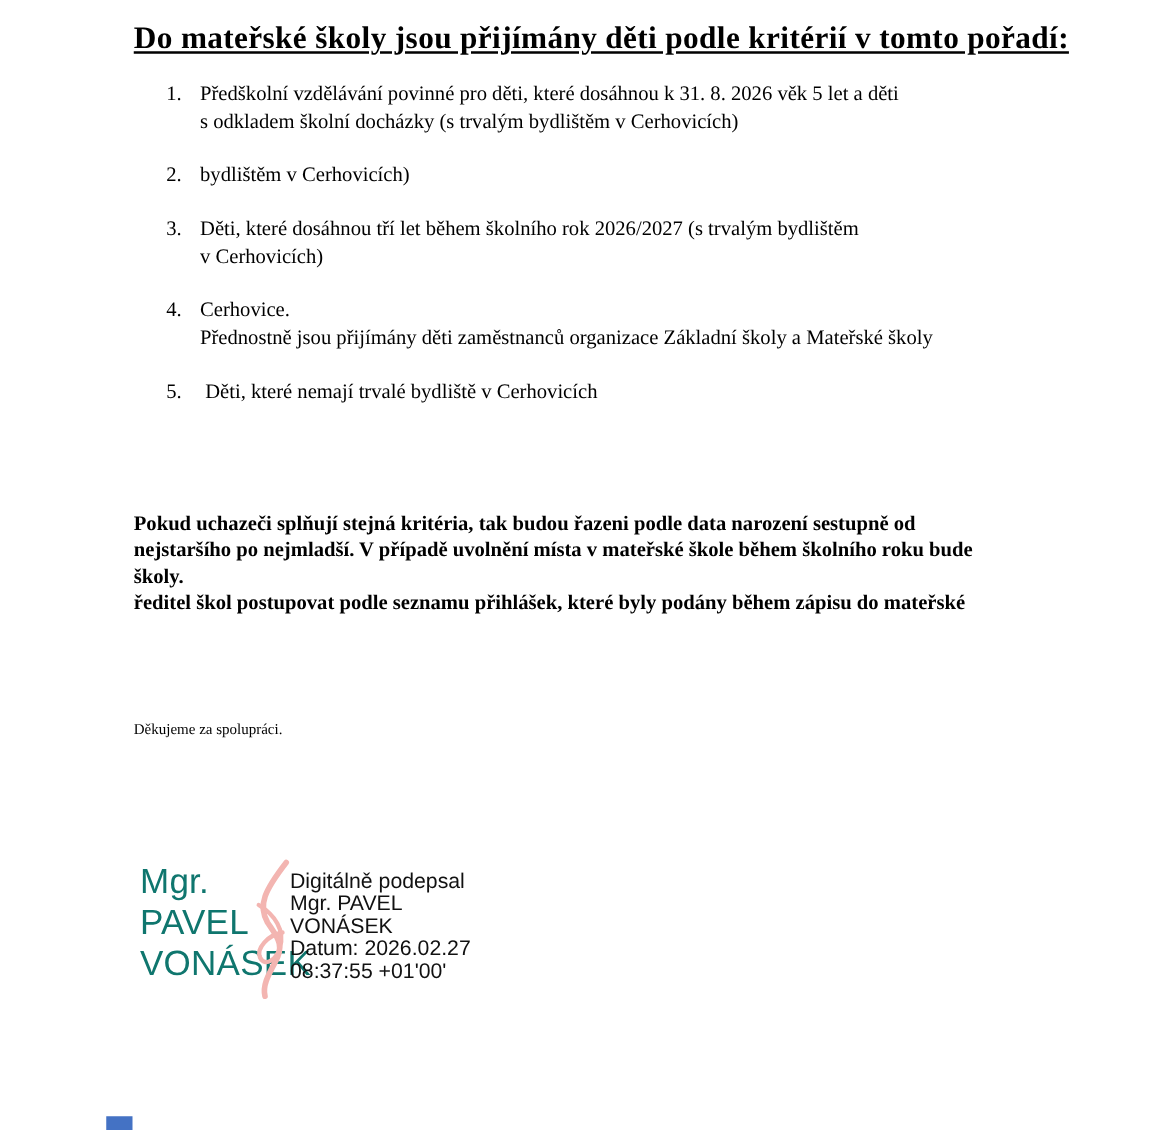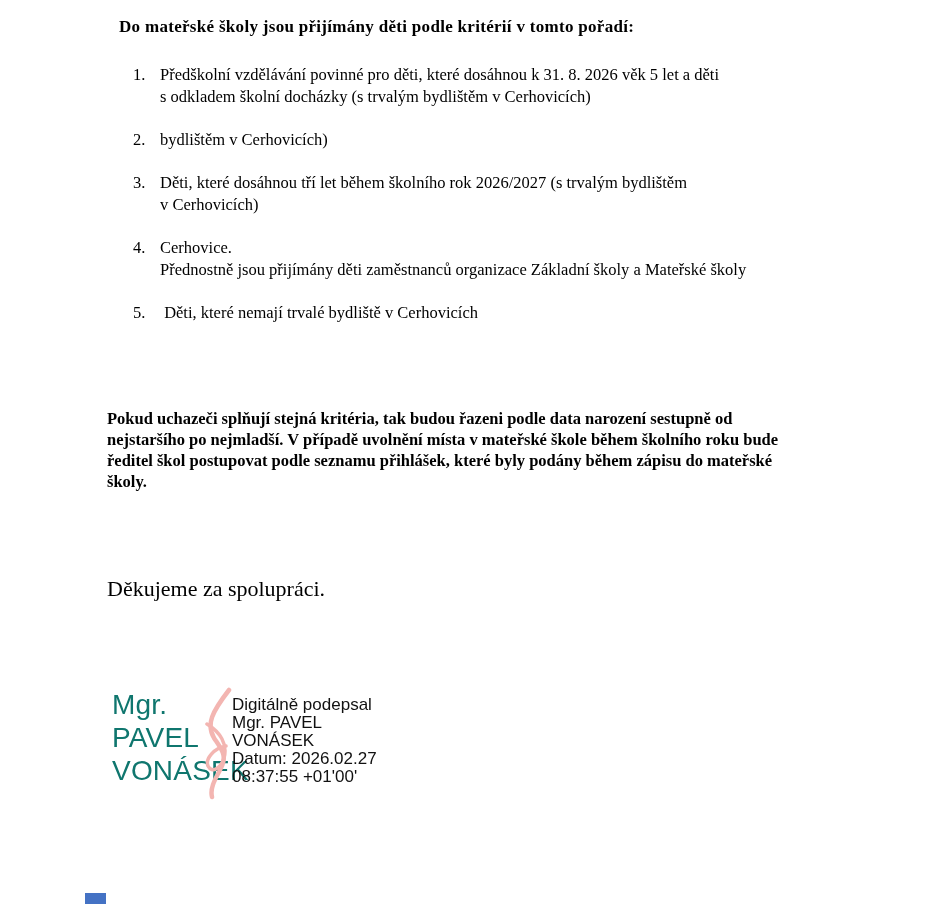--- a/index.html
+++ b/index.html
@@ -8,25 +8,26 @@
     position: relative;
     width: 933px;
     height: 904px;
     background: #ffffff;
     font-family: "Liberation Serif", serif;
     color: #000000;
     overflow: hidden;
   }
   .doc-title {
     position: absolute;
-    left: 119px;
+    left: 107px;
     top: 17px;
-    font-size: 17px;
+    font-size: 25px;
     font-weight: bold;
     letter-spacing: 0.3px;
+    text-decoration: underline;
     text-underline-offset: 3px;
     text-decoration-thickness: 1.8px;
     white-space: pre;
   }
   .criteria {
     position: absolute;
     left: 133px;
     top: 64px;
     list-style: none;
   }
@@ -48,21 +49,21 @@
     left: 107px;
     top: 408px;
     font-size: 16.5px;
     line-height: 21px;
     font-weight: bold;
   }
   .closing {
     position: absolute;
     left: 107px;
     top: 576px;
-    font-size: 22px;
+    font-size: 12px;
     white-space: pre;
   }
   .signature {
     position: absolute;
     left: 112px;
     top: 686px;
     width: 400px;
     height: 120px;
     font-family: "Liberation Sans", sans-serif;
   }
@@ -131,22 +132,22 @@
     </li>
     <li>
       <span class="num">5.</span>
       <div class="line"> Děti, které nemají trvalé bydliště v Cerhovicích</div>
     </li>
   </ol>
 
   <div class="body-paragraph">
     <div class="line">Pokud uchazeči splňují stejná kritéria, tak budou řazeni podle data narození sestupně od</div>
     <div class="line">nejstaršího po nejmladší. V případě uvolnění místa v mateřské škole během školního roku bude</div>
+    <div class="line">školy.</div>
     <div class="line">ředitel škol postupovat podle seznamu přihlášek, které byly podány během zápisu do mateřské</div>
-    <div class="line">školy.</div>
   </div>
 
   <div class="closing">Děkujeme za spolupráci.</div>
 
   <div class="signature">
     <div class="sig-name">
       <div class="line">Mgr.</div>
       <div class="line">PAVEL</div>
       <div class="line">VONÁSEK</div>
     </div>

